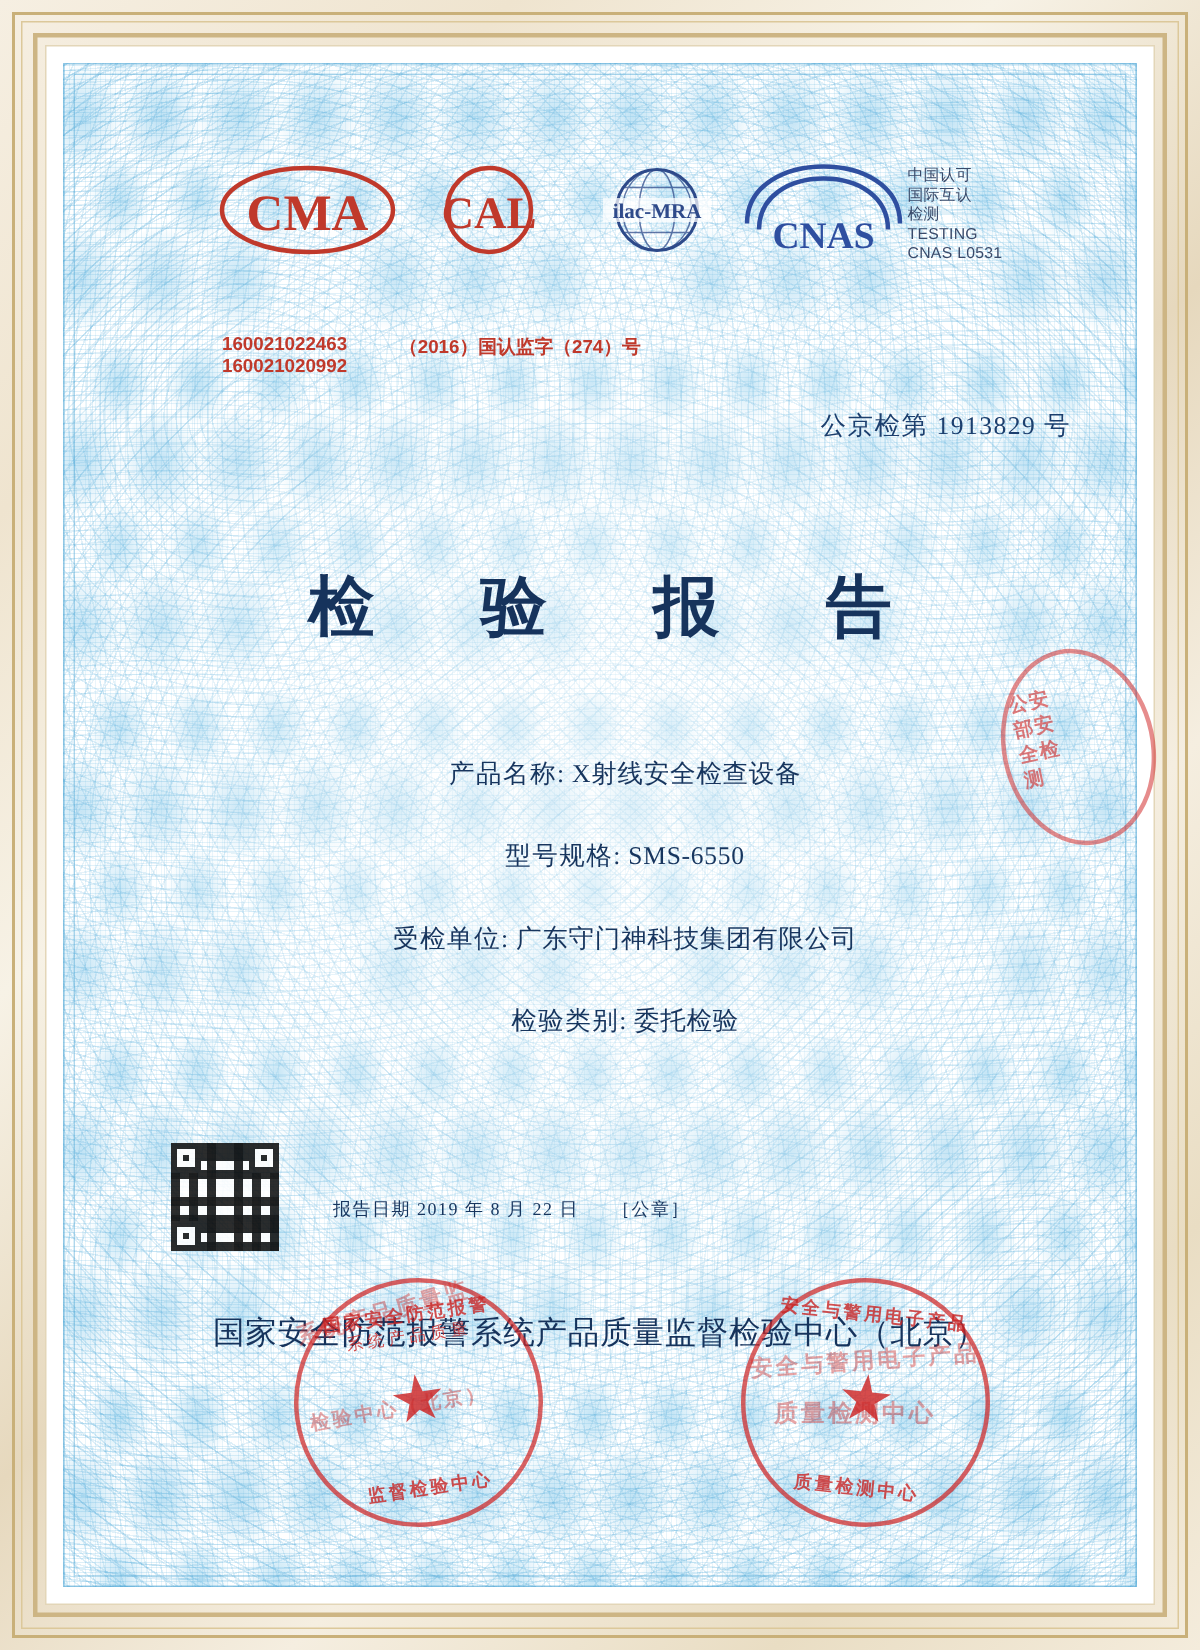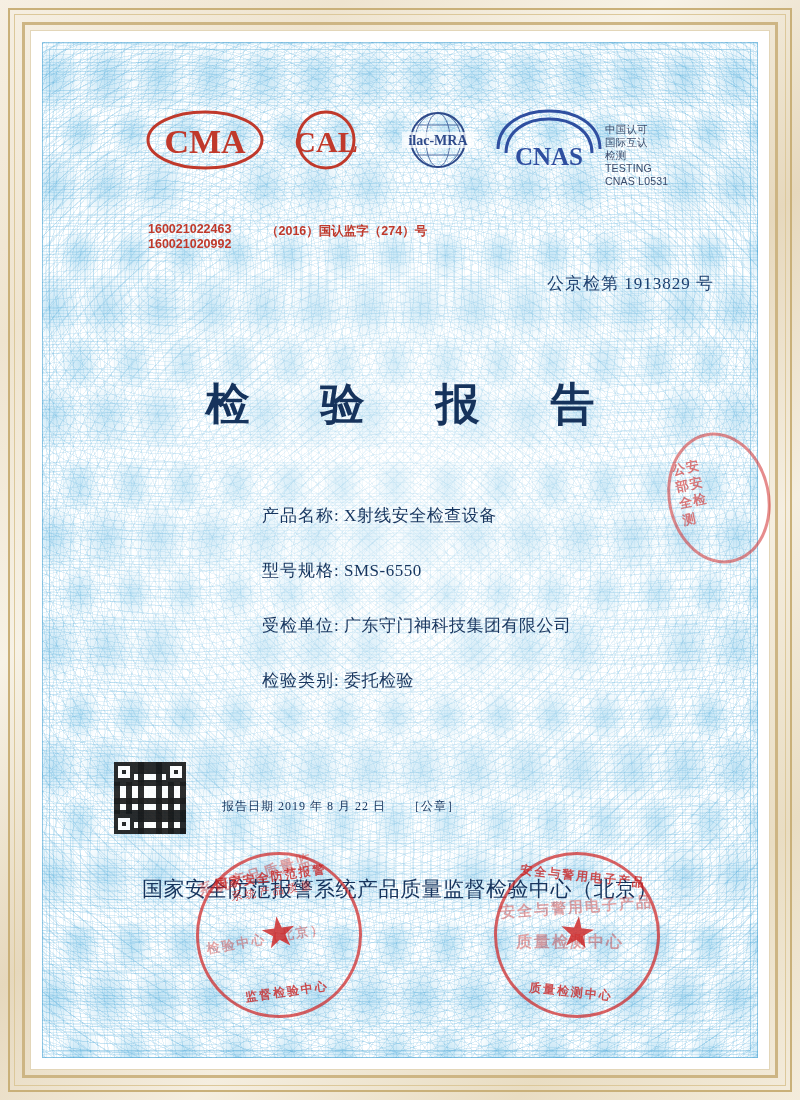--- a/index.html
+++ b/index.html
@@ -146,21 +146,20 @@
   .logo-ilac { left: 290px; }
   .logo-cnas { left: 390px; }
   .logo-cnas-txt {
     left: 505px;
     top: 6px;
     color: #3a4a6a;
     font-family: "Liberation Sans", sans-serif;
     font-size: 10.5px;
     line-height: 13px;
     letter-spacing: .2px;
-    margin-top: 12px;
   }
   .cert-numbers {
     position: absolute;
     left: 148px;
     top: 222px;
     color: #c0392b;
     font-family: "Liberation Sans", sans-serif;
     font-size: 12.5px;
     font-weight: bold;
     line-height: 15px;
@@ -200,20 +199,21 @@
 
   .fields {
     position: absolute;
     left: 262px;
     top: 488px;
     color: #17355e;
     font-size: 17px;
     line-height: 55px;
     font-family: "Liberation Serif", serif;
     white-space: nowrap;
+    text-align: center;
   }
   .fields .row { height: 55px; }
   .fields .label { letter-spacing: 1px; }
   .fields .value { letter-spacing: .5px; }
 
   .qr {
     position: absolute;
     left: 114px;
     top: 762px;
     width: 72px;

